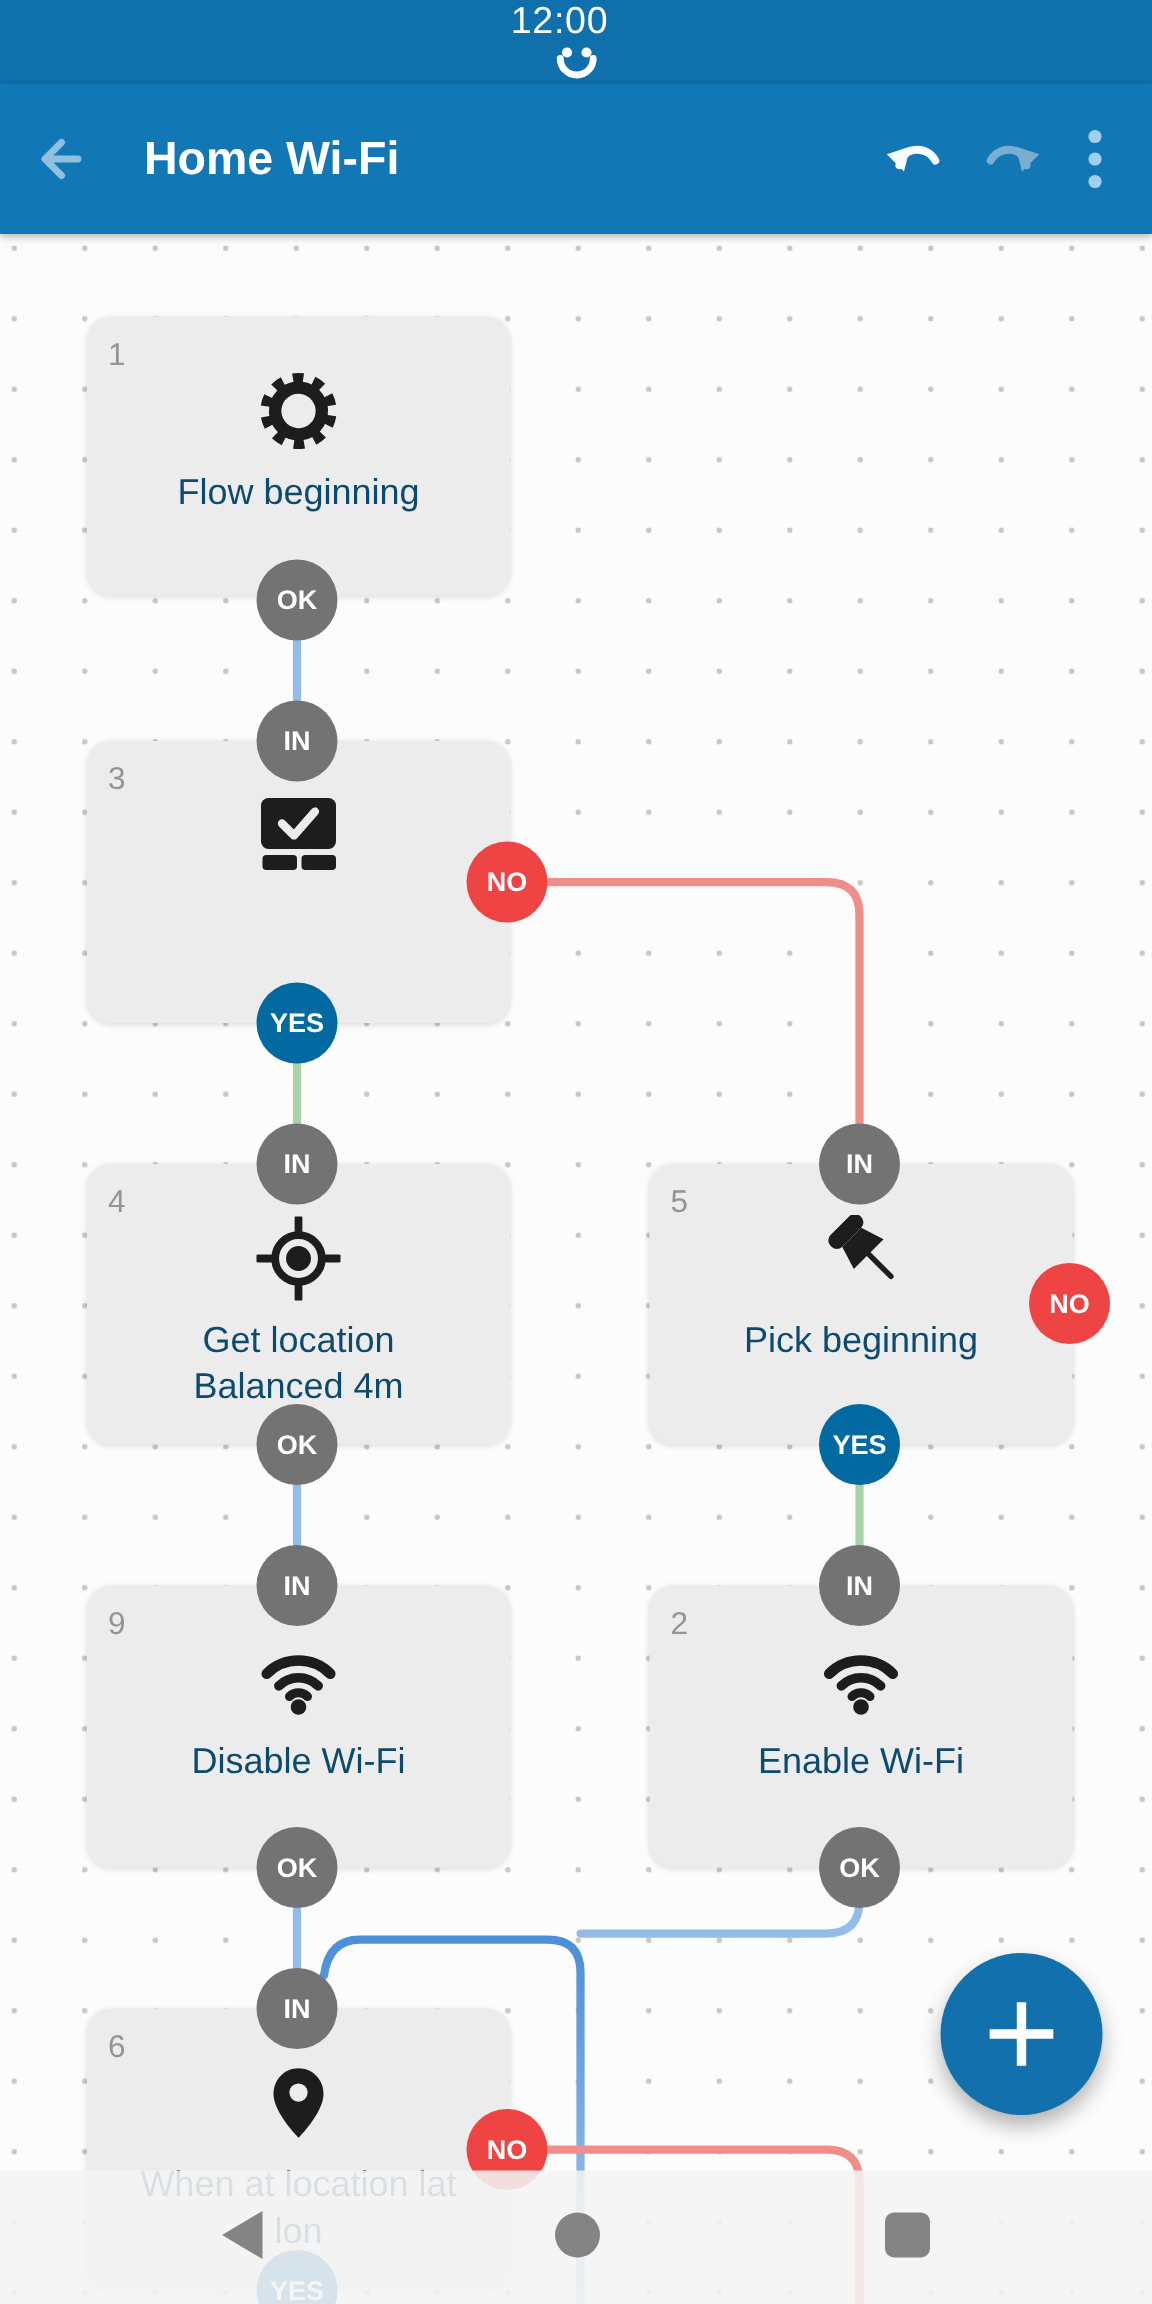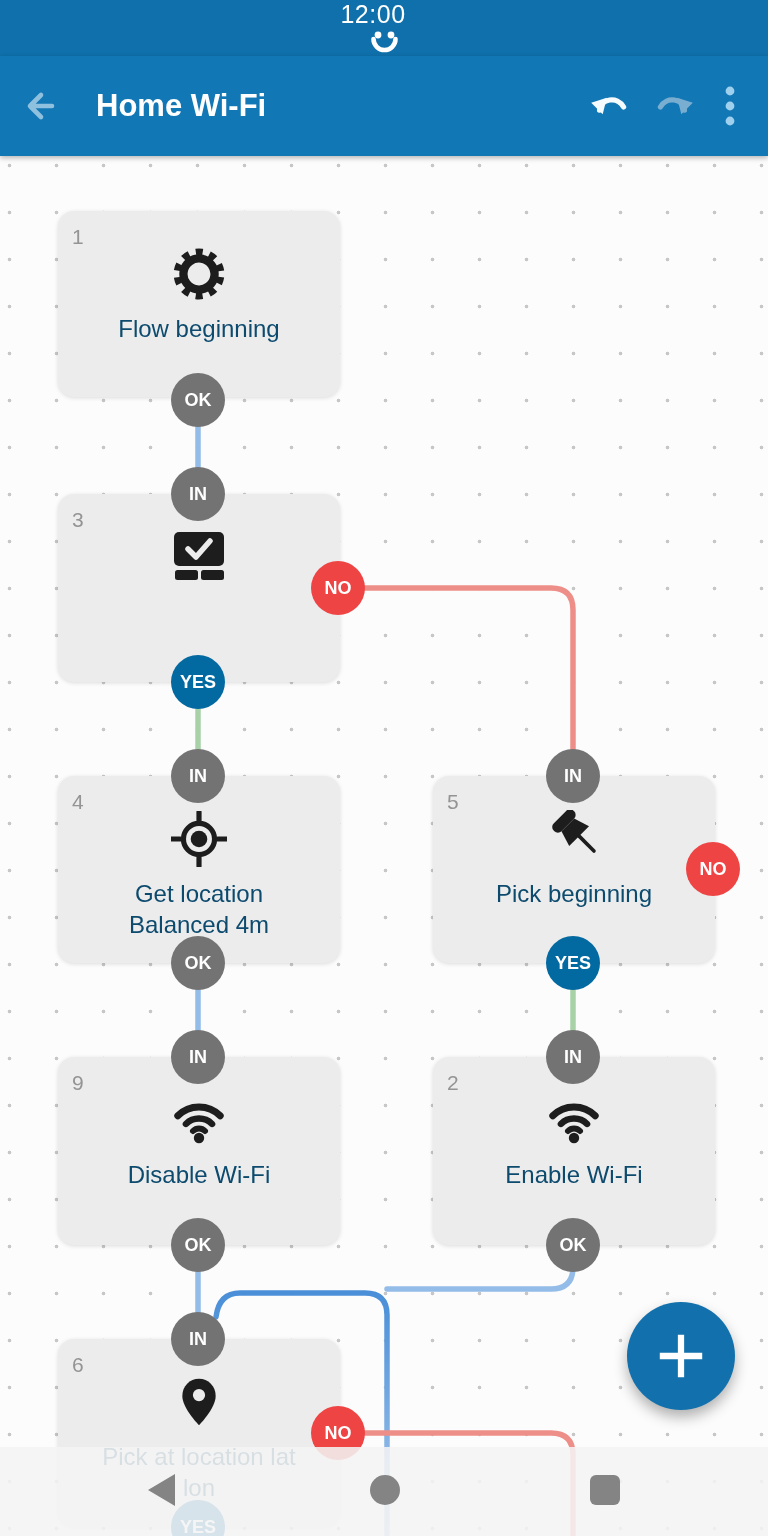--- a/index.html
+++ b/index.html
@@ -205,21 +205,21 @@
   </div>
 
   <div class="block" style="left:58px;top:1339px;height:188px">
     <span class="bnum">6</span>
     <span class="bicon">
       <svg width="50" height="58" viewBox="0 0 54 58">
         <path d="M27 4 C17 4 9 12 9 22.5 C9 36 27 54 27 54 C27 54 45 36 45 22.5 C45 12 37 4 27 4 Z" fill="#1d1d1d"></path>
         <circle cx="27" cy="21.5" r="6.6" fill="#ececec"></circle>
       </svg>
     </span>
-    <div class="blabel">Pick at location lat
+    <div class="blabel">When at location lat
 lon</div>
   </div>
 
   <svg class="wires" viewBox="0 0 768 1536">
     <defs>
       <linearGradient id="gblue" x1="0" y1="1293" x2="0" y2="1536" gradientUnits="userSpaceOnUse">
         <stop offset="0" stop-color="#4a8fd8"></stop>
           <stop offset="1" stop-color="#aacaec"></stop>
       </linearGradient>
     </defs>

